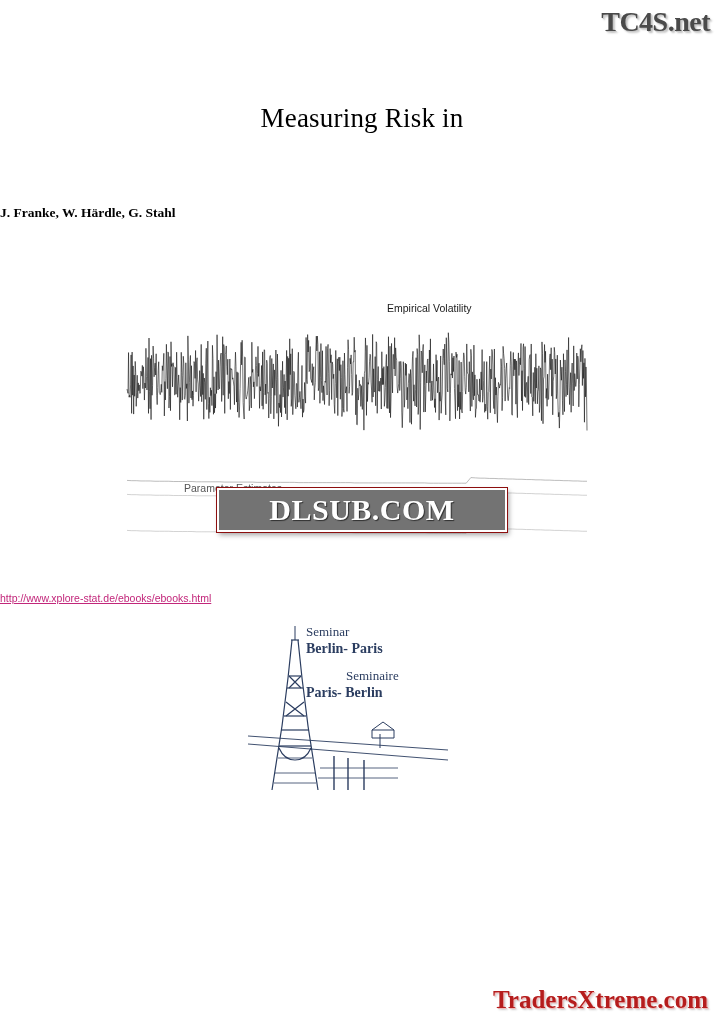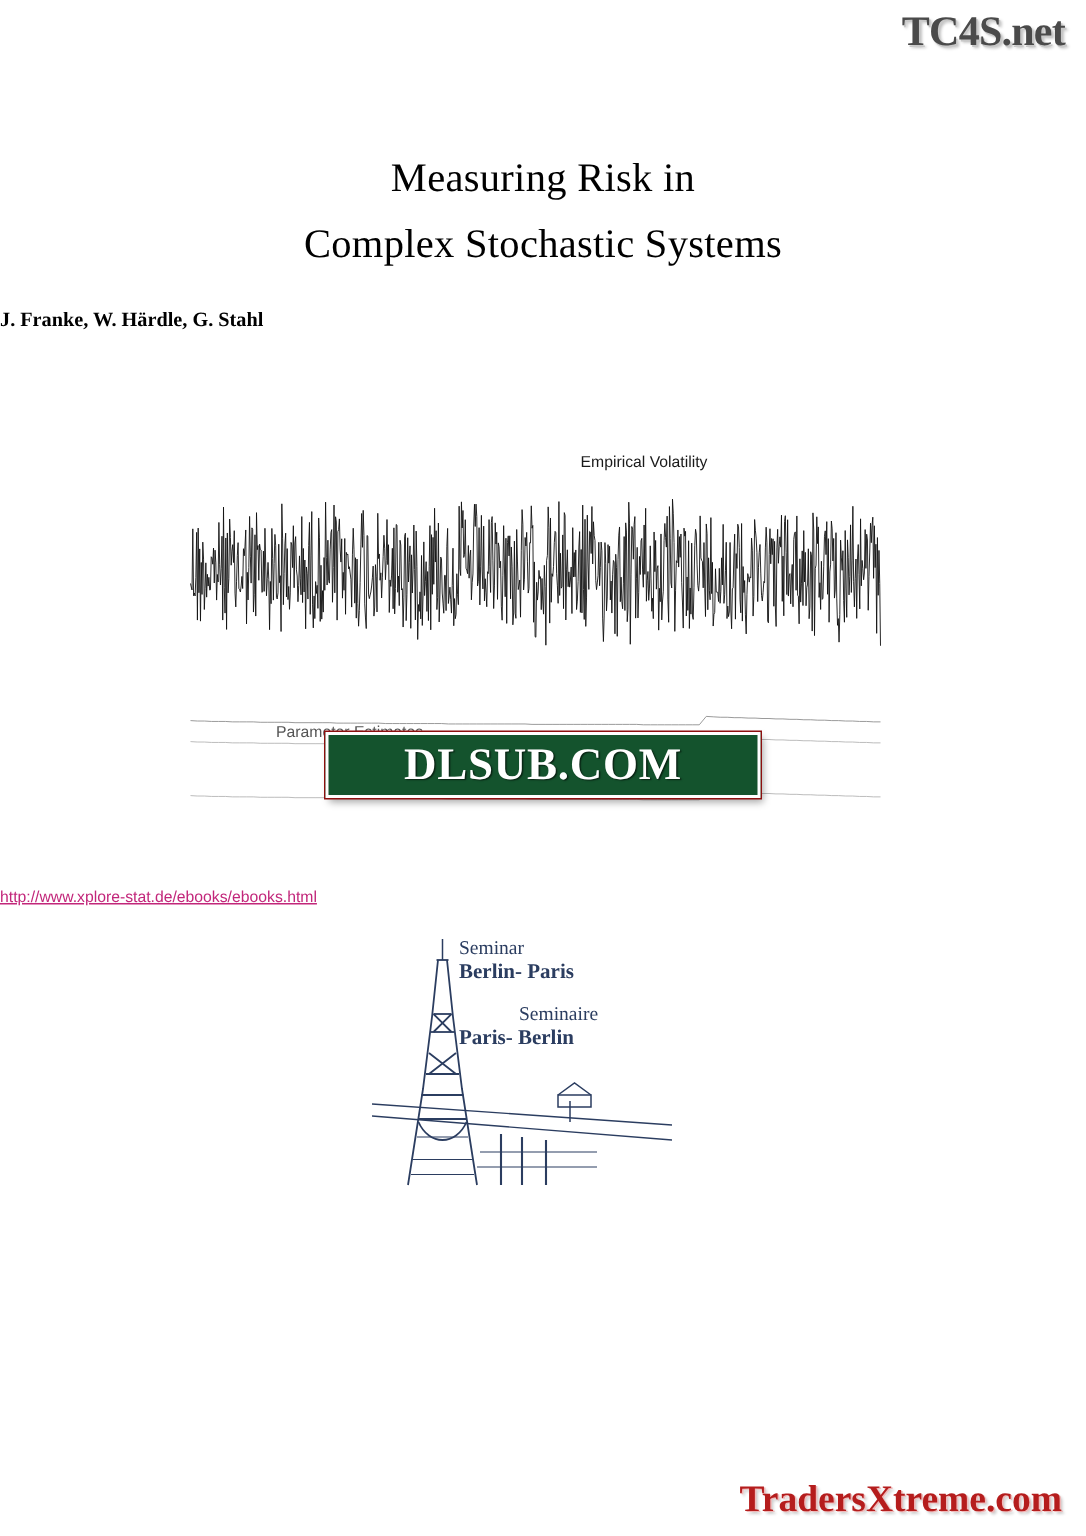--- a/index.html
+++ b/index.html
@@ -40,21 +40,21 @@
     text-shadow: 1px 1px 0 #f0b9b9, 2px 2px 2px rgba(0,0,0,0.2);
     white-space: nowrap;
   }
   .wm-center {
     position: absolute;
     left: 50%;
     top: 488px;
     transform: translateX(-50%) ;
     width: 286px;
     height: 40px;
-    background: #14532d;
+    background: #737373;
     border: 2px solid #ffffff;
     box-shadow: 0 0 0 1px #8d0f0f, 2px 3px 5px rgba(0,0,0,0.35);
     display: flex;
     align-items: center;
     justify-content: center;
     z-index: 5;
   }
   .wm-center span {
     font-family: "Liberation Serif", serif;
     font-size: 30px;
@@ -138,21 +138,20 @@
   .logo-text.l3 { top: 50px; font-size: 13px; margin-left: 40px; }
   .logo-text.l4 { top: 67px; font-size: 14px; font-weight: bold; }
 </style>
 </head>
 <body>
 
 <div class="wm-top">TC4S.net</div>
 
 <div class="title-block">
   <div class="title-line">Measuring Risk in</div>
-  <div class="title-line">Complex Stochastic Systems</div>
 </div>
 
 <div class="authors">J. Franke, W. Härdle, G. Stahl</div>
 
 <div class="figure">
   <svg width="470" height="250" viewBox="0 0 470 250">
     <g id="vol-series" stroke="#111111" stroke-width="0.7" fill="none">
         <path d="M5.00 98.99 L5.51 101.33 L6.02 103.33 L6.54 62.57 L7.05 107.17 L7.56 105.33 L8.07 107.32 L8.58 94.92 L9.09 64.91 L9.61 123.38 L10.12 62.06 L10.63 105.17 L11.14 75.93 L11.65 124.09 L12.16 84.97 L12.68 106.29 L13.19 71.41 L13.70 82.75 L14.21 116.34 L14.72 102.49 L15.23 85.23 L15.75 108.10 L16.26 92.86 L16.77 100.71 L17.28 94.89 L17.79 103.37 L18.30 103.17 L18.82 81.17 L19.33 81.90 L19.84 86.14 L20.35 75.39 L20.86 98.66 L21.37 76.78 L21.89 85.26 L22.40 110.06 L22.91 92.99 L23.42 97.97 L23.93 58.30 L24.44 86.55 L24.96 99.98 L25.47 88.91 L25.98 67.48 L26.49 123.38 L27.00 48.04 L27.51 101.57 L28.03 118.73 L28.54 68.65 L29.05 129.61 L29.56 65.32 L30.07 105.27 L30.58 95.56 L31.10 56.04 L31.61 68.28 L32.12 86.80 L32.63 77.46 L33.14 73.11 L33.65 85.04 L34.17 63.79 L34.68 105.42 L35.19 114.61 L35.70 97.48 L36.21 80.34 L36.72 71.75 L37.24 102.33 L37.75 103.12 L38.26 104.66 L38.77 100.68 L39.28 94.28 L39.79 102.36 L40.31 75.81 L40.82 80.56 L41.33 74.09 L41.84 63.32 L42.35 125.96 L42.86 91.54 L43.38 109.97 L43.89 88.30 L44.40 54.29 L44.91 80.81 L45.42 98.73 L45.93 61.91 L46.45 62.94 L46.96 118.04 L47.47 106.45 L47.98 66.52 L48.49 120.70 L49.00 51.77 L49.52 76.46 L50.03 73.68 L50.54 96.85 L51.05 72.73 L51.56 76.33 L52.07 76.66 L52.59 104.91 L53.10 104.52 L53.61 77.40 L54.12 104.25 L54.63 62.19 L55.14 87.34 L55.66 107.22 L56.17 95.81 L56.68 84.93 L57.19 96.18 L57.70 129.80 L58.21 97.63 L58.73 112.47 L59.24 62.29 L59.75 82.27 L60.26 110.08 L60.77 85.68 L61.28 66.28 L61.80 73.86 L62.31 108.42 L62.82 109.33 L63.33 105.21 L63.84 72.79 L64.35 98.48 L64.87 93.81 L65.38 131.01 L65.89 45.88 L66.40 69.23 L66.91 113.15 L67.42 92.42 L67.94 72.61 L68.45 65.43 L68.96 107.97 L69.47 75.73 L69.98 109.72 L70.49 100.96 L71.01 116.21 L71.52 105.28 L72.03 71.57 L72.54 73.31 L73.05 88.40 L73.57 60.47 L74.08 101.87 L74.59 71.97 L75.10 67.77 L75.61 89.89 L76.12 93.98 L76.64 111.15 L77.15 100.31 L77.66 80.60 L78.17 95.82 L78.68 106.53 L79.19 54.37 L79.71 111.72 L80.22 75.63 L80.73 104.65 L81.24 83.36 L81.75 129.22 L82.26 87.98 L82.78 92.37 L83.29 109.36 L83.80 73.77 L84.31 58.25 L84.82 119.55 L85.33 80.06 L85.85 51.05 L86.36 113.23 L86.87 128.58 L87.38 107.29 L87.89 122.39 L88.40 97.76 L88.92 105.66 L89.43 100.22 L89.94 115.60 L90.45 55.32 L90.96 68.55 L91.47 124.29 L91.99 86.84 L92.50 122.74 L93.01 103.79 L93.52 118.07 L94.03 81.70 L94.54 103.53 L95.06 44.74 L95.57 81.85 L96.08 100.02 L96.59 70.12 L97.10 96.94 L97.61 98.76 L98.13 76.11 L98.64 64.96 L99.15 63.06 L99.66 111.50 L100.17 88.33 L100.68 46.68 L101.20 105.23 L101.71 54.50 L102.22 58.03 L102.73 123.42 L103.24 64.48 L103.75 63.10 L104.27 55.93 L104.78 76.63 L105.29 84.71 L105.80 69.20 L106.31 108.78 L106.82 91.56 L107.34 103.52 L107.85 68.99 L108.36 119.52 L108.87 78.25 L109.38 79.92 L109.89 79.38 L110.41 89.24 L110.92 87.84 L111.43 92.02 L111.94 96.17 L112.45 114.72 L112.96 79.45 L113.48 62.15 L113.99 76.51 L114.50 112.10 L115.01 81.83 L115.52 122.08 L116.03 82.70 L116.55 112.32 L117.06 127.47 L117.57 116.96 L118.08 98.40 L118.59 73.24 L119.10 52.34 L119.62 74.89 L120.13 50.23 L120.64 66.95 L121.15 112.57 L121.66 121.97 L122.17 129.04 L122.69 66.94 L123.20 67.43 L123.71 106.57 L124.22 109.09 L124.73 106.68 L125.24 104.63 L125.76 100.64 L126.27 95.15 L126.78 87.38 L127.29 120.73 L127.80 114.71 L128.31 86.43 L128.83 94.51 L129.34 117.97 L129.85 52.19 L130.36 82.37 L130.87 79.32 L131.38 96.84 L131.90 91.90 L132.41 108.67 L132.92 95.24 L133.43 80.94 L133.94 66.85 L134.45 75.49 L134.97 96.47 L135.48 83.56 L135.99 56.35 L136.50 86.38 L137.01 73.16 L137.53 118.33 L138.04 96.63 L138.55 100.97 L139.06 93.37 L139.57 75.53 L140.08 115.86 L140.60 61.90 L141.11 119.28 L141.62 102.26 L142.13 59.65 L142.64 60.08 L143.15 104.85 L143.67 94.04 L144.18 113.75 L144.69 70.18 L145.20 73.35 L145.71 103.30 L146.22 102.46 L146.74 128.03 L147.25 108.56 L147.76 67.50 L148.27 65.46 L148.78 123.76 L149.29 106.40 L149.81 68.50 L150.32 98.01 L150.83 85.12 L151.34 73.93 L151.85 128.89 L152.36 79.89 L152.88 105.35 L153.39 89.97 L153.90 60.01 L154.41 89.80 L154.92 123.30 L155.43 64.06 L155.95 87.61 L156.46 136.31 L156.97 113.04 L157.48 117.58 L157.99 104.56 L158.50 122.61 L159.02 80.33 L159.53 126.97 L160.04 106.75 L160.55 71.28 L161.06 107.06 L161.57 97.74 L162.09 84.45 L162.60 117.62 L163.11 91.03 L163.62 123.72 L164.13 87.43 L164.64 60.42 L165.16 129.89 L165.67 66.44 L166.18 106.19 L166.69 68.24 L167.20 99.55 L167.71 48.81 L168.23 84.69 L168.74 63.82 L169.25 116.36 L169.76 108.24 L170.27 58.68 L170.78 124.66 L171.30 106.04 L171.81 81.36 L172.32 82.61 L172.83 105.35 L173.34 112.11 L173.85 118.81 L174.37 93.59 L174.88 93.60 L175.39 117.07 L175.90 74.20 L176.41 62.27 L176.92 112.32 L177.44 107.27 L177.95 101.43 L178.46 109.82 L178.97 118.73 L179.48 100.22 L179.99 75.46 L180.51 127.17 L181.02 109.06 L181.53 122.46 L182.04 119.60 L182.55 92.49 L183.06 106.48 L183.58 113.11 L184.09 47.44 L184.60 89.48 L185.11 93.70 L185.62 44.58 L186.13 61.97 L186.65 50.33 L187.16 81.66 L187.67 79.70 L188.18 56.46 L188.69 88.82 L189.20 90.02 L189.72 92.46 L190.23 73.67 L190.74 95.45 L191.25 80.60 L191.76 76.74 L192.27 109.90 L192.79 98.41 L193.30 92.63 L193.81 60.70 L194.32 46.14 L194.83 60.99 L195.34 46.06 L195.86 54.39 L196.37 100.67 L196.88 97.66 L197.39 61.76 L197.90 113.29 L198.41 87.42 L198.93 53.56 L199.44 90.68 L199.95 102.61 L200.46 60.72 L200.97 110.61 L201.48 95.82 L202.00 104.85 L202.51 114.50 L203.02 91.15 L203.53 92.36 L204.04 56.40 L204.56 87.89 L205.07 104.99 L205.58 58.36 L206.09 54.39 L206.60 83.87 L207.11 115.69 L207.63 100.61 L208.14 58.58 L208.65 72.68 L209.16 64.80 L209.67 109.58 L210.18 71.92 L210.70 74.44 L211.21 88.61 L211.72 84.17 L212.23 114.17 L212.74 123.47 L213.25 93.47 L213.77 60.43 L214.28 88.01 L214.79 107.85 L215.30 68.80 L215.81 125.61 L216.32 71.67 L216.84 67.23 L217.35 80.64 L217.86 67.21 L218.37 109.22 L218.88 74.65 L219.39 87.48 L219.91 126.55 L220.42 118.65 L220.93 70.74 L221.44 118.84 L221.95 122.22 L222.46 63.00 L222.98 84.64 L223.49 103.05 L224.00 100.09 L224.51 96.68 L225.02 121.45 L225.53 77.21 L226.05 49.73 L226.56 59.45 L227.07 103.31 L227.58 96.54 L228.09 68.35 L228.60 73.98 L229.12 64.90 L229.63 84.59 L230.14 105.37 L230.65 102.44 L231.16 71.76 L231.67 71.95 L232.19 47.22 L232.70 62.14 L233.21 60.31 L233.72 124.83 L234.23 84.62 L234.74 134.51 L235.26 134.80 L235.77 98.16 L236.28 110.06 L236.79 104.63 L237.30 90.23 L237.81 95.79 L238.33 94.45 L238.84 116.44 L239.35 95.63 L239.86 111.30 L240.37 119.42 L240.88 86.86 L241.40 101.12 L241.91 140.13 L242.42 83.50 L242.93 80.33 L243.44 47.92 L243.95 61.77 L244.47 125.40 L244.98 55.33 L245.49 111.51 L246.00 92.48 L246.51 94.25 L247.02 87.64 L247.54 71.71 L248.05 64.24 L248.56 65.15 L249.07 92.14 L249.58 100.11 L250.09 112.22 L250.61 44.39 L251.12 106.98 L251.63 78.80 L252.14 102.12 L252.65 101.06 L253.16 66.61 L253.68 115.77 L254.19 51.74 L254.70 53.59 L255.21 123.33 L255.72 89.40 L256.23 76.54 L256.75 101.14 L257.26 91.24 L257.77 101.43 L258.28 96.67 L258.79 88.00 L259.30 119.03 L259.82 61.78 L260.33 94.68 L260.84 78.37 L261.35 94.55 L261.86 76.64 L262.37 116.35 L262.89 110.75 L263.40 97.69 L263.91 74.71 L264.42 64.41 L264.93 118.25 L265.44 76.32 L265.96 118.63 L266.47 46.71 L266.98 103.04 L267.49 122.95 L268.00 56.18 L268.52 127.59 L269.03 108.05 L269.54 53.41 L270.05 85.31 L270.56 102.94 L271.07 64.28 L271.59 64.72 L272.10 79.00 L272.61 47.67 L273.12 85.97 L273.63 57.86 L274.14 67.10 L274.66 70.33 L275.17 97.05 L275.68 103.07 L276.19 98.59 L276.70 93.74 L277.21 71.50 L277.73 100.55 L278.24 88.34 L278.75 71.34 L279.26 77.17 L279.77 122.08 L280.28 137.71 L280.80 120.05 L281.31 71.71 L281.82 85.76 L282.33 117.22 L282.84 107.96 L283.35 73.08 L283.87 85.42 L284.38 74.17 L284.89 109.93 L285.40 97.35 L285.91 118.70 L286.42 93.20 L286.94 83.63 L287.45 84.82 L287.96 132.55 L288.47 79.51 L288.98 88.49 L289.49 134.21 L290.01 82.96 L290.52 66.78 L291.03 61.32 L291.54 111.15 L292.05 94.74 L292.56 110.99 L293.08 115.87 L293.59 99.25 L294.10 67.70 L294.61 117.01 L295.12 58.57 L295.63 64.71 L296.15 124.47 L296.66 116.26 L297.17 44.79 L297.68 58.75 L298.19 139.51 L298.70 92.79 L299.22 61.00 L299.73 62.80 L300.24 82.80 L300.75 59.62 L301.26 54.40 L301.77 122.09 L302.29 95.44 L302.80 74.89 L303.31 121.97 L303.82 104.89 L304.33 80.97 L304.84 93.01 L305.36 70.59 L305.87 68.93 L306.38 89.96 L306.89 101.49 L307.40 59.99 L307.91 92.88 L308.43 48.85 L308.94 110.82 L309.45 97.10 L309.96 90.98 L310.47 110.22 L310.98 102.04 L311.50 73.90 L312.01 95.94 L312.52 117.50 L313.03 108.79 L313.54 122.44 L314.05 64.66 L314.57 91.11 L315.08 70.30 L315.59 102.77 L316.10 89.10 L316.61 87.10 L317.12 130.09 L317.64 102.21 L318.15 111.16 L318.66 65.96 L319.17 123.29 L319.68 110.70 L320.19 104.13 L320.71 70.40 L321.22 58.97 L321.73 68.35 L322.24 74.73 L322.75 54.08 L323.26 109.91 L323.78 124.86 L324.29 47.71 L324.80 68.95 L325.31 98.67 L325.82 101.98 L326.33 42.73 L326.85 52.17 L327.36 71.73 L327.87 130.91 L328.38 103.48 L328.89 83.82 L329.40 85.13 L329.92 63.32 L330.43 88.04 L330.94 67.76 L331.45 81.55 L331.96 66.01 L332.47 98.48 L332.99 111.98 L333.50 128.71 L334.01 62.08 L334.52 67.42 L335.03 64.23 L335.55 120.67 L336.06 94.66 L336.57 116.92 L337.08 70.48 L337.59 128.98 L338.10 101.98 L338.62 119.43 L339.13 72.06 L339.64 120.69 L340.15 122.92 L340.66 101.47 L341.17 73.87 L341.69 62.85 L342.20 66.01 L342.71 86.59 L343.22 100.24 L343.73 104.08 L344.24 97.30 L344.76 53.93 L345.27 81.92 L345.78 83.59 L346.29 84.38 L346.80 101.90 L347.31 71.70 L347.83 102.16 L348.34 121.04 L348.85 59.31 L349.36 65.79 L349.87 116.49 L350.38 81.88 L350.90 103.66 L351.41 109.85 L351.92 55.08 L352.43 105.74 L352.94 84.88 L353.45 127.36 L353.97 119.54 L354.48 118.26 L354.99 89.19 L355.50 104.64 L356.01 104.86 L356.52 104.85 L357.04 111.02 L357.55 88.88 L358.06 112.17 L358.57 104.15 L359.08 81.89 L359.59 99.94 L360.11 59.58 L360.62 112.25 L361.13 106.46 L361.64 90.47 L362.15 71.49 L362.66 122.37 L363.18 114.05 L363.69 121.06 L364.20 117.98 L364.71 71.64 L365.22 116.67 L365.73 129.20 L366.25 102.60 L366.76 101.79 L367.27 80.03 L367.78 66.07 L368.29 122.79 L368.80 79.07 L369.32 88.96 L369.83 59.46 L370.34 61.28 L370.85 74.92 L371.36 109.91 L371.87 118.57 L372.39 58.99 L372.90 124.07 L373.41 87.70 L373.92 105.05 L374.43 97.05 L374.94 119.90 L375.46 132.62 L375.97 106.22 L376.48 92.41 L376.99 94.46 L377.50 98.07 L378.01 94.55 L378.53 95.18 L379.04 68.72 L379.55 76.81 L380.06 120.70 L380.57 107.63 L381.08 56.35 L381.60 63.56 L382.11 68.72 L382.62 78.49 L383.13 111.07 L383.64 88.14 L384.15 78.33 L384.67 72.98 L385.18 92.07 L385.69 107.07 L386.20 110.68 L386.71 105.04 L387.22 97.67 L387.74 98.51 L388.25 75.26 L388.76 61.45 L389.27 71.90 L389.78 124.01 L390.29 125.22 L390.81 79.62 L391.32 62.48 L391.83 85.86 L392.34 69.01 L392.85 79.76 L393.36 69.18 L393.88 114.17 L394.39 70.89 L394.90 114.68 L395.41 127.65 L395.92 75.26 L396.43 62.88 L396.95 85.50 L397.46 74.21 L397.97 67.90 L398.48 74.76 L398.99 53.43 L399.51 110.89 L400.02 80.69 L400.53 120.56 L401.04 57.69 L401.55 53.81 L402.06 78.40 L402.58 106.41 L403.09 56.50 L403.60 107.37 L404.11 93.98 L404.62 92.39 L405.13 112.58 L405.65 94.00 L406.16 86.31 L406.67 114.50 L407.18 69.64 L407.69 65.48 L408.20 64.60 L408.72 103.54 L409.23 53.97 L409.74 106.82 L410.25 107.43 L410.76 125.87 L411.27 82.54 L411.79 111.40 L412.30 99.24 L412.81 77.25 L413.32 113.70 L413.83 63.74 L414.34 98.02 L414.86 78.21 L415.37 113.85 L415.88 101.74 L416.39 99.39 L416.90 75.87 L417.41 122.47 L417.93 114.71 L418.44 77.83 L418.95 79.81 L419.46 130.71 L419.97 51.91 L420.48 63.34 L421.00 133.72 L421.51 89.11 L422.02 86.75 L422.53 54.54 L423.04 72.41 L423.55 61.27 L424.07 108.28 L424.58 98.49 L425.09 116.31 L425.60 84.16 L426.11 109.59 L426.62 108.82 L427.14 87.90 L427.65 67.51 L428.16 63.90 L428.67 79.75 L429.18 57.76 L429.69 106.18 L430.21 69.10 L430.72 124.83 L431.23 91.29 L431.74 86.12 L432.25 57.34 L432.76 62.59 L433.28 84.01 L433.79 68.95 L434.30 108.72 L434.81 103.31 L435.32 65.13 L435.83 108.76 L436.35 126.88 L436.86 122.42 L437.37 138.10 L437.88 119.55 L438.39 70.06 L438.90 81.40 L439.42 90.21 L439.93 77.15 L440.44 110.31 L440.95 124.81 L441.46 63.69 L441.97 102.06 L442.49 121.57 L443.00 69.92 L443.51 81.49 L444.02 106.61 L444.53 94.29 L445.04 59.91 L445.56 104.97 L446.07 83.88 L446.58 47.50 L447.09 97.84 L447.60 114.59 L448.11 95.64 L448.63 82.67 L449.14 122.27 L449.65 82.64 L450.16 73.03 L450.67 93.12 L451.18 115.94 L451.70 55.88 L452.21 100.58 L452.72 83.61 L453.23 89.08 L453.74 96.53 L454.25 92.01 L454.77 63.06 L455.28 88.92 L455.79 66.13 L456.30 70.01 L456.81 116.85 L457.32 94.44 L457.84 78.03 L458.35 58.76 L458.86 71.81 L459.37 60.21 L459.88 54.78 L460.39 95.56 L460.91 60.52 L461.42 88.39 L461.93 72.84 L462.44 132.22 L462.95 68.38 L463.46 106.88 L463.98 76.95 L464.49 99.06 L465.00 140.52 " stroke="#111111" stroke-width="0.6" fill="none"></path>
       </g>
     <g id="param-series" stroke="#9a9a9a" stroke-width="0.7" fill="none">

